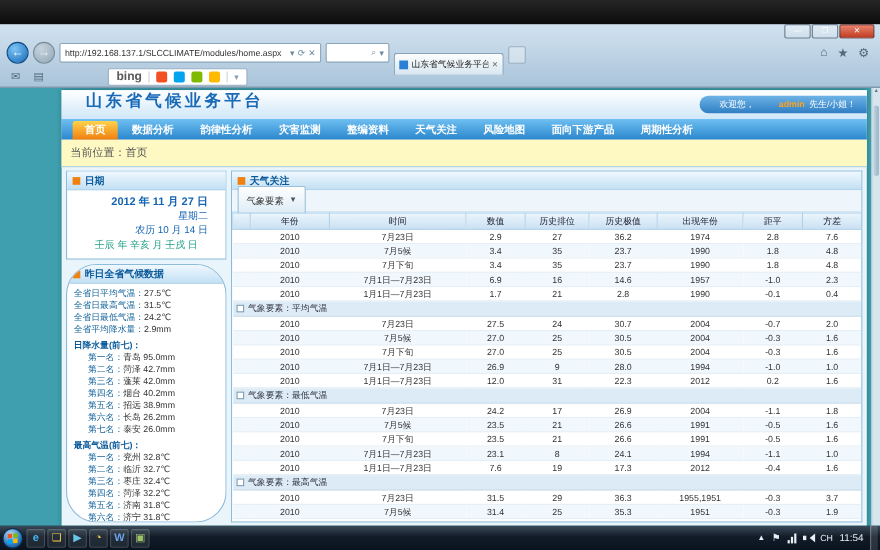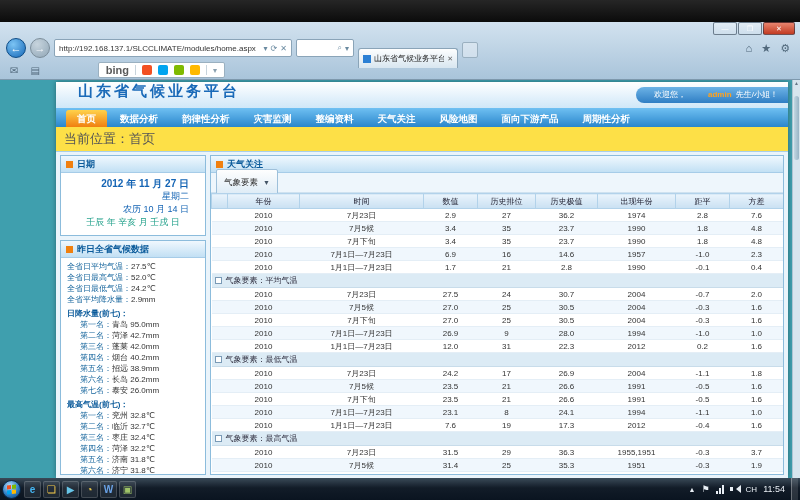--- a/index.html
+++ b/index.html
@@ -41,27 +41,27 @@
   .vscroll { position:absolute; right:0; top:0; bottom:0; width:8px; background:#d7e5ee; border-left:1px solid #aec4d2; font-size:5px; color:#678; text-align:center; }
   .vthumb { margin:10px 1px 0; height:64px; background:linear-gradient(90deg,#c2d6e2,#98b4c6); border-radius:3px; }
   .page { position:absolute; left:56px; right:12px; top:2px; bottom:0; background:#eaf4fb; box-shadow:0 0 5px rgba(0,0,0,.35); display:flex; flex-direction:column; }
   .page-header { height:26px; flex:none; background:linear-gradient(#ffffff,#cfe7f8); display:flex; align-items:flex-start; padding-left:22px; position:relative; }
   .page-title { font-size:15px; font-weight:bold; color:#1a6ab8; letter-spacing:3px; }
   .welcome { position:absolute; right:0; top:5px; height:16px; line-height:16px; background:linear-gradient(#6db3e6,#2f7ec4); color:#fff; font-size:8px; padding:0 10px 0 18px; border-radius:9px 0 0 9px; }
   .welcome .user { color:#ffa21e; margin:12px 2px; font-weight:bold;padding-left:20px; }
   .nav-bar { height:19px; flex:none; background:linear-gradient(#6fc0f2,#2a86cc); display:flex; align-items:flex-end; padding-left:10px; gap:2px; }
   .nav-item { height:17px; line-height:17px; padding:0 11px; color:#fff; font-size:9.5px; font-weight:bold; white-space:nowrap; }
   .nav-item.active { background:linear-gradient(#ffd24a,#f07f10); border-radius:3px 3px 0 0; }
-  .crumb-bar { height:14px; flex:none; background:#fde047; border-bottom:1px solid #aacfe8; display:flex; align-items:center; font-size:13px; color:#555; padding:12px 8px; }
+  .crumb-bar { height:14px; flex:none; background:#fef9c3; border-bottom:1px solid #aacfe8; display:flex; align-items:center; font-size:10px; color:#555; padding:12px 8px; }
   .crumb-right { margin-left:auto; color:#8a5a20; display:flex; gap:16px; }
 
   .content { flex:1; display:flex; gap:4px; padding:3px 4px; overflow:hidden; }
   .sidebar { width:146px; flex:none; display:flex; flex-direction:column; gap:4px; overflow:hidden; }
   .panel { background:#fff; border:1px solid #8cbcdc; }
-  .climate-panel { flex:1; overflow:hidden; }
+  .climate-panel { flex:1; overflow:hidden;border-radius:28px; }
   .panel-hd { height:17px; background:linear-gradient(#f0f8fe,#c2e0f4); border-bottom:1px solid #a6cce8; display:flex; align-items:center; gap:4px; padding:0 5px; font-size:9px; font-weight:bold; color:#0a5a9a; }
   .hd-ico { width:7px; height:7px; background:#f08010; flex:none; }
   .date-body { padding:4px 8px 6px; }
   .date-line { font-size:9px; color:#1464b4; line-height:13px; text-align:right; padding-right:8px; }
   .date-line.dl0 { font-size:10px; font-weight:bold; }
   .date-line.dl3 { text-align:center; color:#21a08a; padding-right:0; }
   .climate-body { padding:3px 4px 3px 6px; font-size:8px; line-height:11px; }
   .sum-line .lbl, .sec-item .lbl { color:#14649c; }
   .sum-line .val, .sec-item .val { color:#333; }
   .sec-title { color:#0a5a9a; font-weight:bold; margin-top:3px; }
@@ -199,21 +199,21 @@
               <div class="date-line dl3">壬辰 年 辛亥 月 壬戌 日</div>
             </div>
         </div>
         <div class="panel climate-panel">
           <div class="panel-hd">
             <span class="hd-ico"></span>
             <span>昨日全省气候数据</span>
           </div>
           <div class="climate-body">
               <div class="sum-line"><span class="lbl">全省日平均气温：</span><span class="val">27.5℃</span></div>
-              <div class="sum-line"><span class="lbl">全省日最高气温：</span><span class="val">52.0℃</span></div>
+              <div class="sum-line"><span class="lbl">全省日最高气温：</span><span class="val">31.5℃</span></div>
               <div class="sum-line"><span class="lbl">全省日最低气温：</span><span class="val">24.2℃</span></div>
               <div class="sum-line"><span class="lbl">全省平均降水量：</span><span class="val">2.9mm</span></div>
               <div class="sec-title">日降水量(前七)：</div>
               <div class="sec-item"><span class="lbl">第一名：</span><span class="val">青岛 95.0mm</span></div>
               <div class="sec-item"><span class="lbl">第二名：</span><span class="val">菏泽 42.7mm</span></div>
               <div class="sec-item"><span class="lbl">第三名：</span><span class="val">蓬莱 42.0mm</span></div>
               <div class="sec-item"><span class="lbl">第四名：</span><span class="val">烟台 40.2mm</span></div>
               <div class="sec-item"><span class="lbl">第五名：</span><span class="val">招远 38.9mm</span></div>
               <div class="sec-item"><span class="lbl">第六名：</span><span class="val">长岛 26.2mm</span></div>
               <div class="sec-item"><span class="lbl">第七名：</span><span class="val">泰安 26.0mm</span></div>

